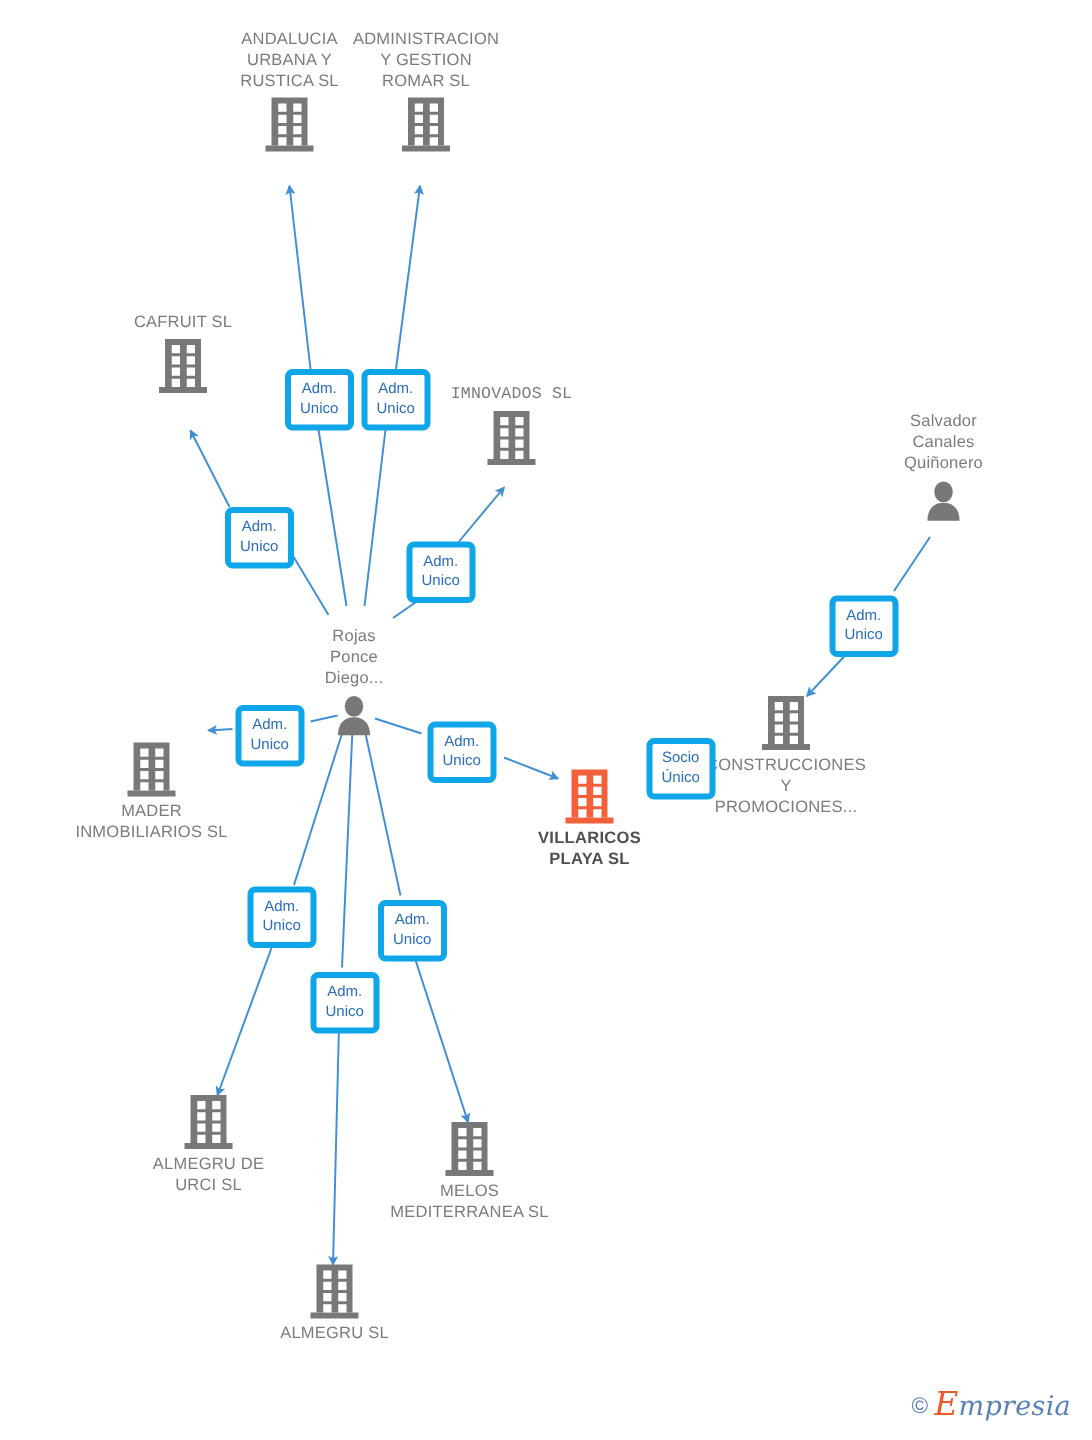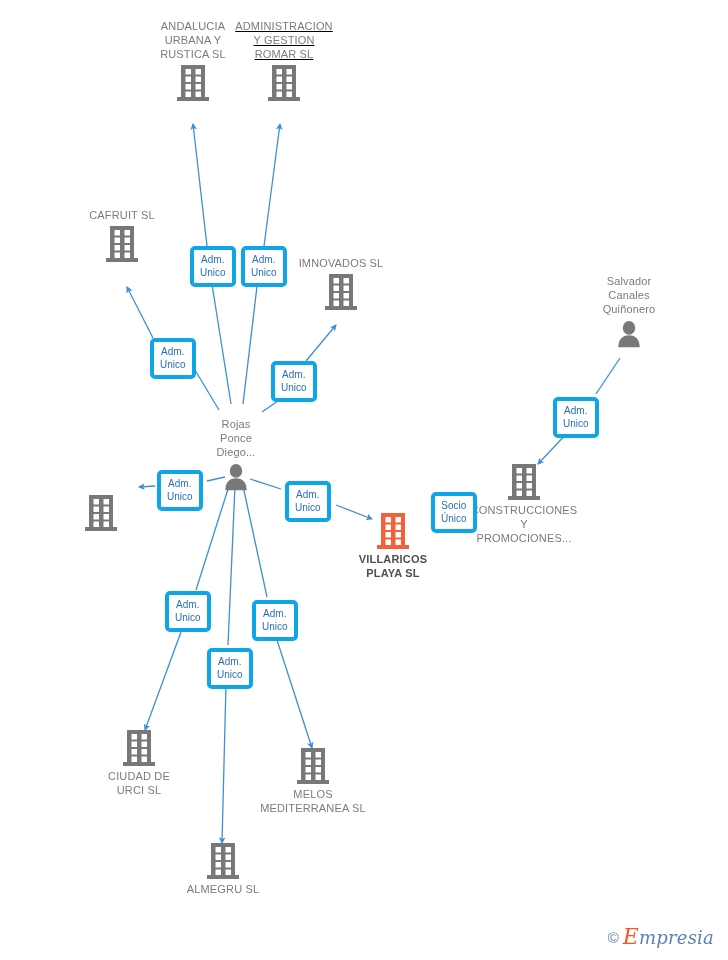--- a/index.html
+++ b/index.html
@@ -123,21 +123,21 @@
             <rect x="9.5" y="5" width="5.5" height="5.5" fill="#ffffff"></rect>
             <rect x="9.5" y="12.5" width="5.5" height="5.5" fill="#ffffff"></rect>
             <rect x="9.5" y="20" width="5.5" height="5.5" fill="#ffffff"></rect>
             <rect x="19.5" y="5" width="5.5" height="5.5" fill="#ffffff"></rect>
             <rect x="19.5" y="12.5" width="5.5" height="5.5" fill="#ffffff"></rect>
             <rect x="19.5" y="20" width="5.5" height="5.5" fill="#ffffff"></rect>
             <rect x="9.5" y="27.5" width="5.5" height="5.5" fill="#ffffff"></rect>
             <rect x="19.5" y="27.5" width="5.5" height="5.5" fill="#ffffff"></rect>
           </svg></span>
       </div>
-      <div class="node above " style="left: 284px; top: 19px; text-decoration: underline;">
+      <div class="node above " style="left: 284px; top: 19px;">
         <span class="caption">ADMINISTRACION
 Y GESTION
 ROMAR SL</span>
         <span class="glyph"><svg width="34" height="38" viewBox="0 0 34 38">
             <rect x="5" y="1" width="24" height="32" fill="#787878"></rect>
             <rect x="1" y="33" width="32" height="4" fill="#787878"></rect>
             <rect x="9.5" y="5" width="5.5" height="5.5" fill="#ffffff"></rect>
             <rect x="9.5" y="12.5" width="5.5" height="5.5" fill="#ffffff"></rect>
             <rect x="9.5" y="20" width="5.5" height="5.5" fill="#ffffff"></rect>
             <rect x="19.5" y="5" width="5.5" height="5.5" fill="#ffffff"></rect>
@@ -155,21 +155,21 @@
             <rect x="9.5" y="5" width="5.5" height="5.5" fill="#ffffff"></rect>
             <rect x="9.5" y="12.5" width="5.5" height="5.5" fill="#ffffff"></rect>
             <rect x="9.5" y="20" width="5.5" height="5.5" fill="#ffffff"></rect>
             <rect x="19.5" y="5" width="5.5" height="5.5" fill="#ffffff"></rect>
             <rect x="19.5" y="12.5" width="5.5" height="5.5" fill="#ffffff"></rect>
             <rect x="19.5" y="20" width="5.5" height="5.5" fill="#ffffff"></rect>
             <rect x="9.5" y="27.5" width="5.5" height="5.5" fill="#ffffff"></rect>
             <rect x="19.5" y="27.5" width="5.5" height="5.5" fill="#ffffff"></rect>
           </svg></span>
       </div>
-      <div class="node above " style="left: 341px; top: 256px;">
+      <div class="node above " style="left: 341px; top: 256px; font-family: Liberation Mono, monospace;">
         <span class="caption">IMNOVADOS SL</span>
         <span class="glyph"><svg width="34" height="38" viewBox="0 0 34 38">
             <rect x="5" y="1" width="24" height="32" fill="#787878"></rect>
             <rect x="1" y="33" width="32" height="4" fill="#787878"></rect>
             <rect x="9.5" y="5" width="5.5" height="5.5" fill="#ffffff"></rect>
             <rect x="9.5" y="12.5" width="5.5" height="5.5" fill="#ffffff"></rect>
             <rect x="9.5" y="20" width="5.5" height="5.5" fill="#ffffff"></rect>
             <rect x="19.5" y="5" width="5.5" height="5.5" fill="#ffffff"></rect>
             <rect x="19.5" y="12.5" width="5.5" height="5.5" fill="#ffffff"></rect>
             <rect x="19.5" y="20" width="5.5" height="5.5" fill="#ffffff"></rect>
@@ -201,20 +201,22 @@
             <rect x="1" y="33" width="32" height="4" fill="#787878"></rect>
             <rect x="9.5" y="5" width="5.5" height="5.5" fill="#ffffff"></rect>
             <rect x="9.5" y="12.5" width="5.5" height="5.5" fill="#ffffff"></rect>
             <rect x="9.5" y="20" width="5.5" height="5.5" fill="#ffffff"></rect>
             <rect x="19.5" y="5" width="5.5" height="5.5" fill="#ffffff"></rect>
             <rect x="19.5" y="12.5" width="5.5" height="5.5" fill="#ffffff"></rect>
             <rect x="19.5" y="20" width="5.5" height="5.5" fill="#ffffff"></rect>
             <rect x="9.5" y="27.5" width="5.5" height="5.5" fill="#ffffff"></rect>
             <rect x="19.5" y="27.5" width="5.5" height="5.5" fill="#ffffff"></rect>
           </svg></span>
+        <span class="caption">MADER
+INMOBILIARIOS SL</span>
       </div>
       <div class="node focus" style="left: 393px; top: 512px;">
         <span class="glyph"><svg width="34" height="38" viewBox="0 0 34 38">
             <rect x="5" y="1" width="24" height="32" fill="#f4603a"></rect>
             <rect x="1" y="33" width="32" height="4" fill="#f4603a"></rect>
             <rect x="9.5" y="5" width="5.5" height="5.5" fill="#ffffff"></rect>
             <rect x="9.5" y="12.5" width="5.5" height="5.5" fill="#ffffff"></rect>
             <rect x="9.5" y="20" width="5.5" height="5.5" fill="#ffffff"></rect>
             <rect x="19.5" y="5" width="5.5" height="5.5" fill="#ffffff"></rect>
             <rect x="19.5" y="12.5" width="5.5" height="5.5" fill="#ffffff"></rect>
@@ -248,21 +250,21 @@
             <rect x="1" y="33" width="32" height="4" fill="#787878"></rect>
             <rect x="9.5" y="5" width="5.5" height="5.5" fill="#ffffff"></rect>
             <rect x="9.5" y="12.5" width="5.5" height="5.5" fill="#ffffff"></rect>
             <rect x="9.5" y="20" width="5.5" height="5.5" fill="#ffffff"></rect>
             <rect x="19.5" y="5" width="5.5" height="5.5" fill="#ffffff"></rect>
             <rect x="19.5" y="12.5" width="5.5" height="5.5" fill="#ffffff"></rect>
             <rect x="19.5" y="20" width="5.5" height="5.5" fill="#ffffff"></rect>
             <rect x="9.5" y="27.5" width="5.5" height="5.5" fill="#ffffff"></rect>
             <rect x="19.5" y="27.5" width="5.5" height="5.5" fill="#ffffff"></rect>
           </svg></span>
-        <span class="caption">CIUDAD DE
+        <span class="caption">ALMEGRU DE
 URCI SL</span>
       </div>
       <div class="node " style="left: 313px; top: 747px;">
         <span class="glyph"><svg width="34" height="38" viewBox="0 0 34 38">
             <rect x="5" y="1" width="24" height="32" fill="#787878"></rect>
             <rect x="1" y="33" width="32" height="4" fill="#787878"></rect>
             <rect x="9.5" y="5" width="5.5" height="5.5" fill="#ffffff"></rect>
             <rect x="9.5" y="12.5" width="5.5" height="5.5" fill="#ffffff"></rect>
             <rect x="9.5" y="20" width="5.5" height="5.5" fill="#ffffff"></rect>
             <rect x="19.5" y="5" width="5.5" height="5.5" fill="#ffffff"></rect>

